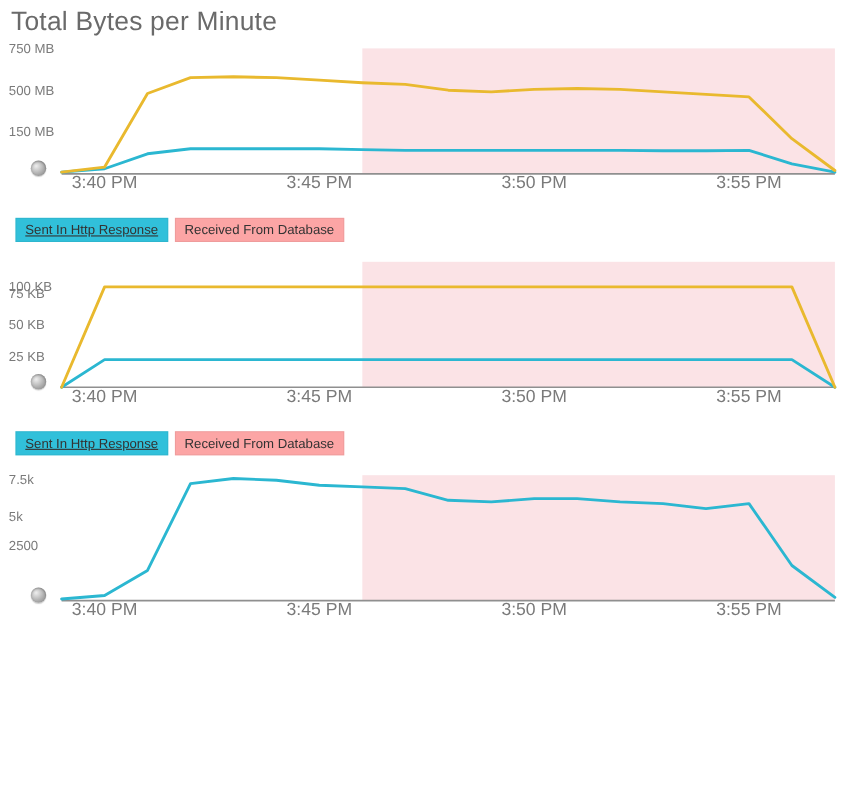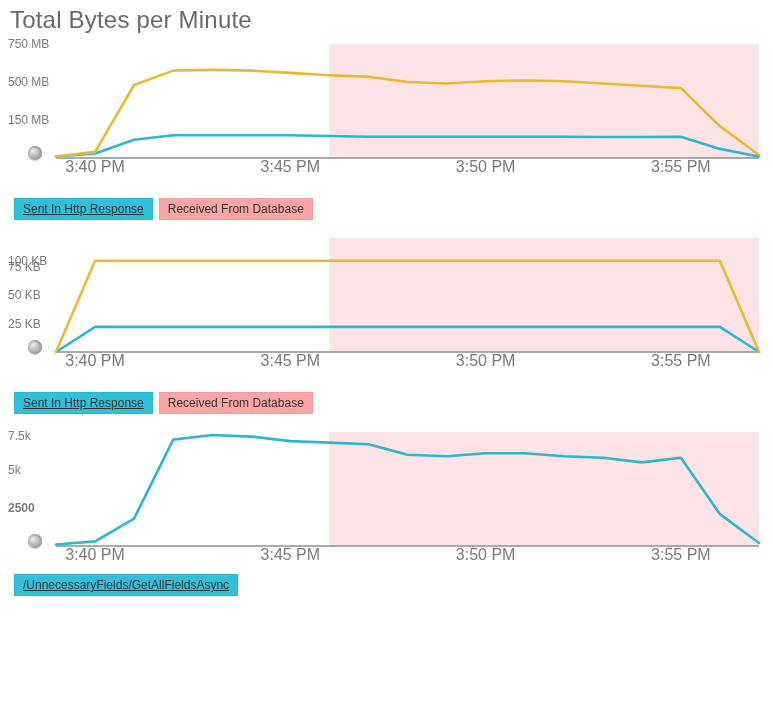--- a/index.html
+++ b/index.html
@@ -110,24 +110,23 @@
       </div>
       <div class="legend"><span class="leg-teal">Sent In Http Response</span><span class="leg-yellow">Received From Database</span></div>
     </div>
     <div class="chart-block">
       <div class="plot-wrap">
         <svg class="plot" width="757" height="140" viewBox="0 0 757 140" preserveAspectRatio="none">
           <rect x="321.3888888888889" y="4" width="429.6111111111111" height="114" fill="#fbe3e6"></rect>
           <line x1="48" y1="118" x2="751" y2="118" stroke="#8f8f8f" stroke-width="1.5"></line>
           <path d="M 48.0 116.5 L 87.1 113.4 L 126.1 90.6 L 165.2 11.6 L 204.2 7.0 L 243.3 8.6 L 282.3 13.1 L 321.4 14.6 L 360.4 16.2 L 399.5 26.8 L 438.6 28.3 L 477.6 25.3 L 516.7 25.3 L 555.7 28.3 L 594.8 29.8 L 633.8 34.4 L 672.9 29.8 L 711.9 86.1 L 751.0 115.0" fill="none" stroke="#2bb7d1" stroke-width="2.6" stroke-linejoin="round" stroke-linecap="round">/UnnecessaryFields/GetAllFieldsAsync</path>
         </svg>
-        <div class="y-tick" style="top: 80px; font-weight: bold;">2500</div>
+        <div class="y-tick" style="top: 68px;">2500</div>
         <div class="y-tick" style="top: 42px;">5k</div>
         <div class="y-tick" style="top: 8px;">7.5k</div>
         <div class="x-tick" style="left: 87.0556px;">3:40 PM</div>
         <div class="x-tick" style="left: 282.333px;">3:45 PM</div>
         <div class="x-tick" style="left: 477.611px;">3:50 PM</div>
         <div class="x-tick" style="left: 672.889px;">3:55 PM</div>
         <div class="ball" style="left: 20px; top: 106px;"></div>
       </div>
-      <div class="legend"><span class="leg-teal">/UnnecessaryFields/GetAllFieldsAsync</span></div>
     </div>
   </div>
 
 </body></html>

